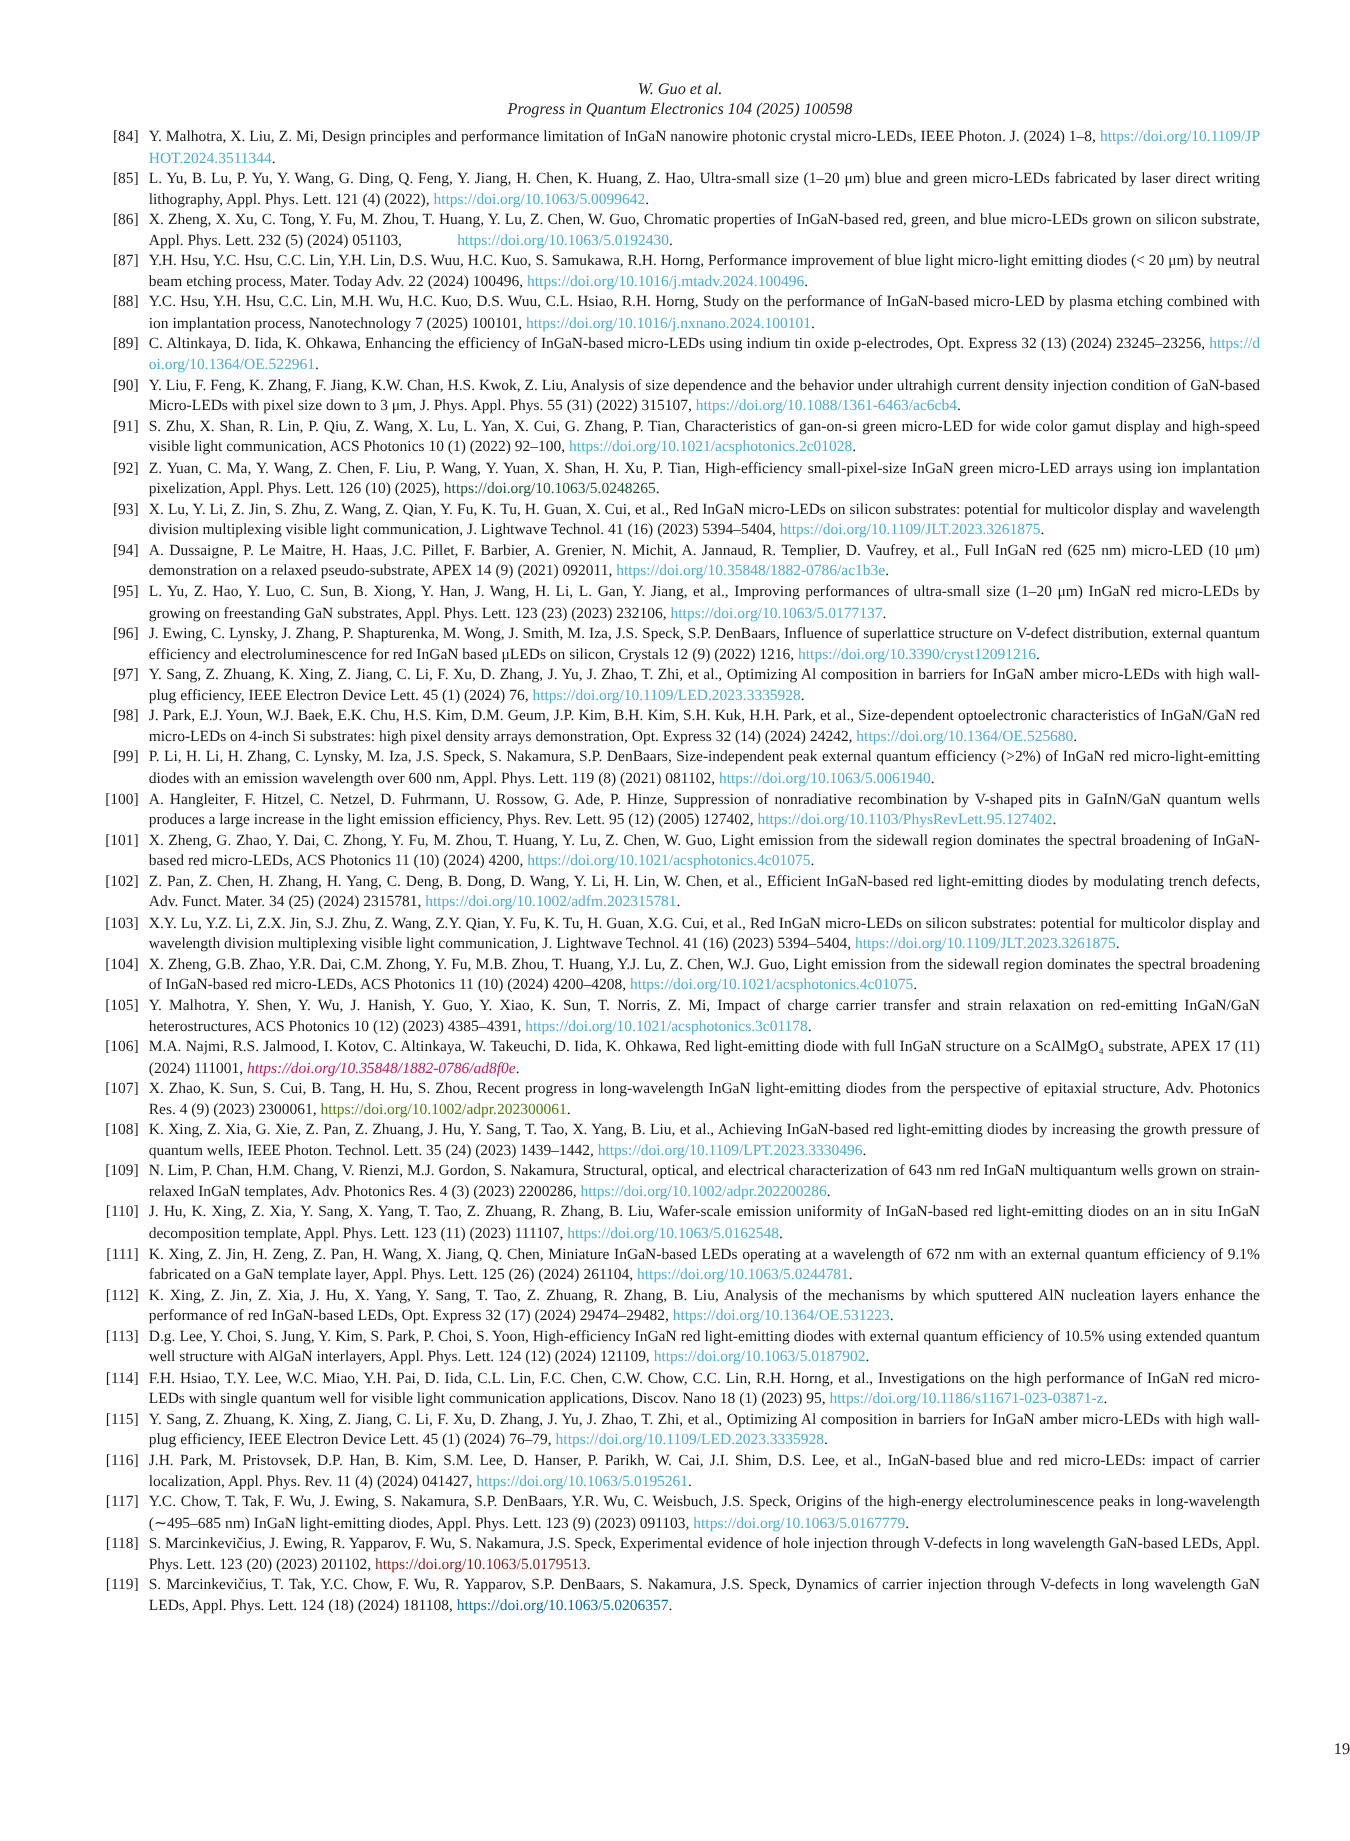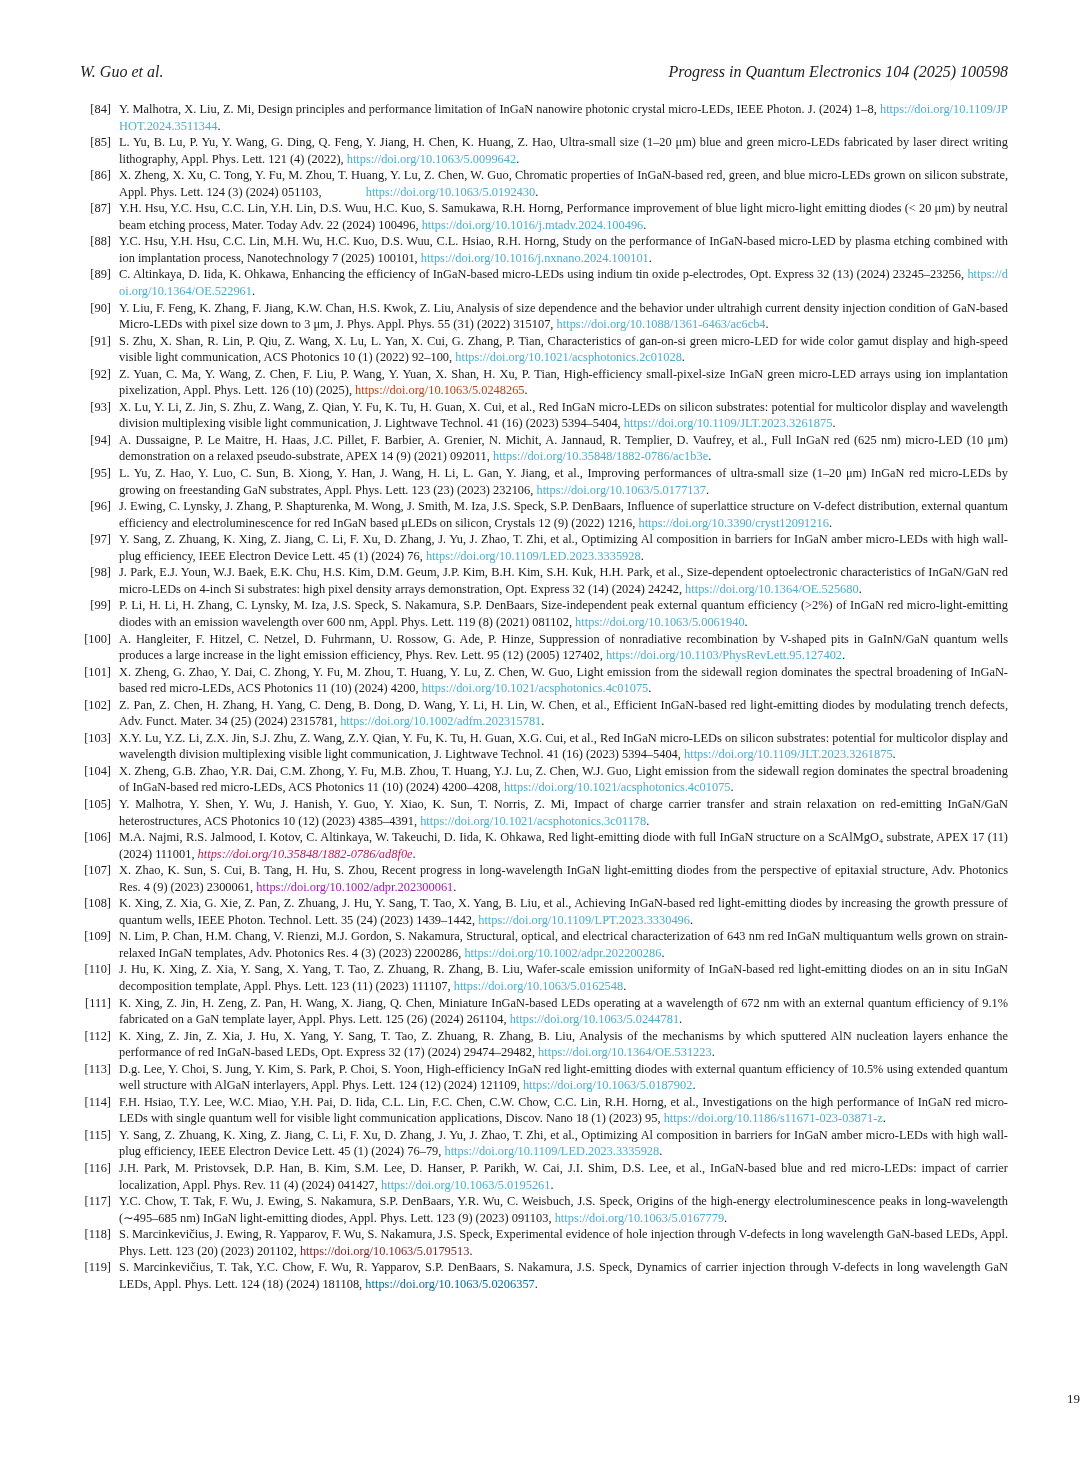--- a/index.html
+++ b/index.html
@@ -12,24 +12,25 @@
     color: #1b1b1b;
     box-sizing: border-box;
   }
   .header {
     position: absolute;
     top: 63px;
     left: 80px;
     right: 72px;
     display: flex;
     justify-content: space-between;
-    align-items: flex-end;
+    align-items: center;
     font-style: italic;
-    font-size: 16px;
+    font-size: 13px;
     color: #222;
+    flex-direction: column;
   }
   .refs {
     position: absolute;
     top: 101px;
     left: 80px;
     right: 72px;
     font-size: 12.4px;
     line-height: 16.55px;
     text-align: justify;
   }
@@ -67,33 +68,33 @@
   <div class="header">
     <span>W. Guo et al.</span>
     <span>Progress in Quantum Electronics 104 (2025) 100598</span>
   </div>
 
   <div class="refs">
     <div class="ref"><span class="refnum">[84]</span><span>Y. Malhotra, X. Liu, Z. Mi, Design principles and performance limitation of InGaN nanowire photonic crystal micro-LEDs, IEEE Photon. J. (2024) 1–8, </span><a class="doi" href="#" style="color: rgb(74, 174, 207);">https://doi.org/10.1109/JPHOT.2024.3511344</a><span>.</span></div>
 
     <div class="ref"><span class="refnum">[85]</span><span>L. Yu, B. Lu, P. Yu, Y. Wang, G. Ding, Q. Feng, Y. Jiang, H. Chen, K. Huang, Z. Hao, Ultra-small size (1–20 μm) blue and green micro-LEDs fabricated by laser direct writing lithography, Appl. Phys. Lett. 121 (4) (2022), </span><a class="doi" href="#" style="color: rgb(74, 174, 207);">https://doi.org/10.1063/5.0099642</a><span>.</span></div>
 
-    <div class="ref"><span class="refnum">[86]</span><span>X. Zheng, X. Xu, C. Tong, Y. Fu, M. Zhou, T. Huang, Y. Lu, Z. Chen, W. Guo, Chromatic properties of InGaN-based red, green, and blue micro-LEDs grown on silicon substrate, Appl. Phys. Lett. 124 (3) (2024) 051103, </span><a class="doi" href="#" style="color: rgb(74, 174, 207); padding-left: 41px;">https://doi.org/10.1063/5.0192430</a><span>.</span></div>
+    <div class="ref"><span class="refnum">[86]</span><span>X. Zheng, X. Xu, C. Tong, Y. Fu, M. Zhou, T. Huang, Y. Lu, Z. Chen, W. Guo, Chromatic properties of InGaN-based red, green, and blue micro-LEDs grown on silicon substrate, Appl. Phys. Lett. 232 (5) (2024) 051103, </span><a class="doi" href="#" style="color: rgb(74, 174, 207); padding-left: 41px;">https://doi.org/10.1063/5.0192430</a><span>.</span></div>
 
     <div class="ref"><span class="refnum">[87]</span><span>Y.H. Hsu, Y.C. Hsu, C.C. Lin, Y.H. Lin, D.S. Wuu, H.C. Kuo, S. Samukawa, R.H. Horng, Performance improvement of blue light micro-light emitting diodes (&lt; 20 μm) by neutral beam etching process, Mater. Today Adv. 22 (2024) 100496, </span><a class="doi" href="#" style="color: rgb(74, 174, 207);">https://doi.org/10.1016/j.mtadv.2024.100496</a><span>.</span></div>
 
     <div class="ref"><span class="refnum">[88]</span><span>Y.C. Hsu, Y.H. Hsu, C.C. Lin, M.H. Wu, H.C. Kuo, D.S. Wuu, C.L. Hsiao, R.H. Horng, Study on the performance of InGaN-based micro-LED by plasma etching combined with ion implantation process, Nanotechnology 7 (2025) 100101, </span><a class="doi" href="#" style="color: rgb(74, 174, 207);">https://doi.org/10.1016/j.nxnano.2024.100101</a><span>.</span></div>
 
     <div class="ref"><span class="refnum">[89]</span><span>C. Altinkaya, D. Iida, K. Ohkawa, Enhancing the efficiency of InGaN-based micro-LEDs using indium tin oxide p-electrodes, Opt. Express 32 (13) (2024) 23245–23256, </span><a class="doi" href="#" style="color: rgb(74, 174, 207);">https://doi.org/10.1364/OE.522961</a><span>.</span></div>
 
     <div class="ref"><span class="refnum">[90]</span><span>Y. Liu, F. Feng, K. Zhang, F. Jiang, K.W. Chan, H.S. Kwok, Z. Liu, Analysis of size dependence and the behavior under ultrahigh current density injection condition of GaN-based Micro-LEDs with pixel size down to 3 μm, J. Phys. Appl. Phys. 55 (31) (2022) 315107, </span><a class="doi" href="#" style="color: rgb(74, 174, 207);">https://doi.org/10.1088/1361-6463/ac6cb4</a><span>.</span></div>
 
     <div class="ref"><span class="refnum">[91]</span><span>S. Zhu, X. Shan, R. Lin, P. Qiu, Z. Wang, X. Lu, L. Yan, X. Cui, G. Zhang, P. Tian, Characteristics of gan-on-si green micro-LED for wide color gamut display and high-speed visible light communication, ACS Photonics 10 (1) (2022) 92–100, </span><a class="doi" href="#" style="color: rgb(74, 174, 207);">https://doi.org/10.1021/acsphotonics.2c01028</a><span>.</span></div>
 
-    <div class="ref"><span class="refnum">[92]</span><span>Z. Yuan, C. Ma, Y. Wang, Z. Chen, F. Liu, P. Wang, Y. Yuan, X. Shan, H. Xu, P. Tian, High-efficiency small-pixel-size InGaN green micro-LED arrays using ion implantation pixelization, Appl. Phys. Lett. 126 (10) (2025), </span><a class="doi" href="#" style="color: #c2410c;">https://doi.org/10.1063/5.0248265</a><span>.</span></div>
+    <div class="ref"><span class="refnum">[92]</span><span>Z. Yuan, C. Ma, Y. Wang, Z. Chen, F. Liu, P. Wang, Y. Yuan, X. Shan, H. Xu, P. Tian, High-efficiency small-pixel-size InGaN green micro-LED arrays using ion implantation pixelization, Appl. Phys. Lett. 126 (10) (2025), </span><a class="doi" href="#" style="color: #14532d;">https://doi.org/10.1063/5.0248265</a><span>.</span></div>
 
     <div class="ref"><span class="refnum">[93]</span><span>X. Lu, Y. Li, Z. Jin, S. Zhu, Z. Wang, Z. Qian, Y. Fu, K. Tu, H. Guan, X. Cui, et al., Red InGaN micro-LEDs on silicon substrates: potential for multicolor display and wavelength division multiplexing visible light communication, J. Lightwave Technol. 41 (16) (2023) 5394–5404, </span><a class="doi" href="#" style="color: rgb(74, 174, 207);">https://doi.org/10.1109/JLT.2023.3261875</a><span>.</span></div>
 
     <div class="ref"><span class="refnum">[94]</span><span>A. Dussaigne, P. Le Maitre, H. Haas, J.C. Pillet, F. Barbier, A. Grenier, N. Michit, A. Jannaud, R. Templier, D. Vaufrey, et al., Full InGaN red (625 nm) micro-LED (10 μm) demonstration on a relaxed pseudo-substrate, APEX 14 (9) (2021) 092011, </span><a class="doi" href="#" style="color: rgb(74, 174, 207);">https://doi.org/10.35848/1882-0786/ac1b3e</a><span>.</span></div>
 
     <div class="ref"><span class="refnum">[95]</span><span>L. Yu, Z. Hao, Y. Luo, C. Sun, B. Xiong, Y. Han, J. Wang, H. Li, L. Gan, Y. Jiang, et al., Improving performances of ultra-small size (1–20 μm) InGaN red micro-LEDs by growing on freestanding GaN substrates, Appl. Phys. Lett. 123 (23) (2023) 232106, </span><a class="doi" href="#" style="color: rgb(74, 174, 207);">https://doi.org/10.1063/5.0177137</a><span>.</span></div>
 
     <div class="ref"><span class="refnum">[96]</span><span>J. Ewing, C. Lynsky, J. Zhang, P. Shapturenka, M. Wong, J. Smith, M. Iza, J.S. Speck, S.P. DenBaars, Influence of superlattice structure on V-defect distribution, external quantum efficiency and electroluminescence for red InGaN based μLEDs on silicon, Crystals 12 (9) (2022) 1216, </span><a class="doi" href="#" style="color: rgb(74, 174, 207);">https://doi.org/10.3390/cryst12091216</a><span>.</span></div>
 
     <div class="ref"><span class="refnum">[97]</span><span>Y. Sang, Z. Zhuang, K. Xing, Z. Jiang, C. Li, F. Xu, D. Zhang, J. Yu, J. Zhao, T. Zhi, et al., Optimizing Al composition in barriers for InGaN amber micro-LEDs with high wall-plug efficiency, IEEE Electron Device Lett. 45 (1) (2024) 76, </span><a class="doi" href="#" style="color: rgb(74, 174, 207);">https://doi.org/10.1109/LED.2023.3335928</a><span>.</span></div>
@@ -109,21 +110,21 @@
     <div class="ref"><span class="refnum">[102]</span><span>Z. Pan, Z. Chen, H. Zhang, H. Yang, C. Deng, B. Dong, D. Wang, Y. Li, H. Lin, W. Chen, et al., Efficient InGaN-based red light-emitting diodes by modulating trench defects, Adv. Funct. Mater. 34 (25) (2024) 2315781, </span><a class="doi" href="#" style="color: rgb(74, 174, 207);">https://doi.org/10.1002/adfm.202315781</a><span>.</span></div>
 
     <div class="ref"><span class="refnum">[103]</span><span>X.Y. Lu, Y.Z. Li, Z.X. Jin, S.J. Zhu, Z. Wang, Z.Y. Qian, Y. Fu, K. Tu, H. Guan, X.G. Cui, et al., Red InGaN micro-LEDs on silicon substrates: potential for multicolor display and wavelength division multiplexing visible light communication, J. Lightwave Technol. 41 (16) (2023) 5394–5404, </span><a class="doi" href="#" style="color: rgb(74, 174, 207);">https://doi.org/10.1109/JLT.2023.3261875</a><span>.</span></div>
 
     <div class="ref"><span class="refnum">[104]</span><span>X. Zheng, G.B. Zhao, Y.R. Dai, C.M. Zhong, Y. Fu, M.B. Zhou, T. Huang, Y.J. Lu, Z. Chen, W.J. Guo, Light emission from the sidewall region dominates the spectral broadening of InGaN-based red micro-LEDs, ACS Photonics 11 (10) (2024) 4200–4208, </span><a class="doi" href="#" style="color: rgb(74, 174, 207);">https://doi.org/10.1021/acsphotonics.4c01075</a><span>.</span></div>
 
     <div class="ref"><span class="refnum">[105]</span><span>Y. Malhotra, Y. Shen, Y. Wu, J. Hanish, Y. Guo, Y. Xiao, K. Sun, T. Norris, Z. Mi, Impact of charge carrier transfer and strain relaxation on red-emitting InGaN/GaN heterostructures, ACS Photonics 10 (12) (2023) 4385–4391, </span><a class="doi" href="#" style="color: rgb(74, 174, 207);">https://doi.org/10.1021/acsphotonics.3c01178</a><span>.</span></div>
 
     <div class="ref"><span class="refnum">[106]</span><span>M.A. Najmi, R.S. Jalmood, I. Kotov, C. Altinkaya, W. Takeuchi, D. Iida, K. Ohkawa, Red light-emitting diode with full InGaN structure on a ScAlMgO₄ substrate, APEX 17 (11) (2024) 111001, </span><a class="doi" href="#" style="color: #be185d; font-style: italic;">https://doi.org/10.35848/1882-0786/ad8f0e</a><span>.</span></div>
 
-    <div class="ref"><span class="refnum">[107]</span><span>X. Zhao, K. Sun, S. Cui, B. Tang, H. Hu, S. Zhou, Recent progress in long-wavelength InGaN light-emitting diodes from the perspective of epitaxial structure, Adv. Photonics Res. 4 (9) (2023) 2300061, </span><a class="doi" href="#" style="color: #a21caf;">https://doi.org/10.1002/adpr.202300061</a><span>.</span></div>
+    <div class="ref"><span class="refnum">[107]</span><span>X. Zhao, K. Sun, S. Cui, B. Tang, H. Hu, S. Zhou, Recent progress in long-wavelength InGaN light-emitting diodes from the perspective of epitaxial structure, Adv. Photonics Res. 4 (9) (2023) 2300061, </span><a class="doi" href="#" style="color: #4d7c0f;">https://doi.org/10.1002/adpr.202300061</a><span>.</span></div>
 
     <div class="ref"><span class="refnum">[108]</span><span>K. Xing, Z. Xia, G. Xie, Z. Pan, Z. Zhuang, J. Hu, Y. Sang, T. Tao, X. Yang, B. Liu, et al., Achieving InGaN-based red light-emitting diodes by increasing the growth pressure of quantum wells, IEEE Photon. Technol. Lett. 35 (24) (2023) 1439–1442, </span><a class="doi" href="#" style="color: rgb(74, 174, 207);">https://doi.org/10.1109/LPT.2023.3330496</a><span>.</span></div>
 
     <div class="ref"><span class="refnum">[109]</span><span>N. Lim, P. Chan, H.M. Chang, V. Rienzi, M.J. Gordon, S. Nakamura, Structural, optical, and electrical characterization of 643 nm red InGaN multiquantum wells grown on strain-relaxed InGaN templates, Adv. Photonics Res. 4 (3) (2023) 2200286, </span><a class="doi" href="#" style="color: rgb(74, 174, 207);">https://doi.org/10.1002/adpr.202200286</a><span>.</span></div>
 
     <div class="ref"><span class="refnum">[110]</span><span>J. Hu, K. Xing, Z. Xia, Y. Sang, X. Yang, T. Tao, Z. Zhuang, R. Zhang, B. Liu, Wafer-scale emission uniformity of InGaN-based red light-emitting diodes on an in situ InGaN decomposition template, Appl. Phys. Lett. 123 (11) (2023) 111107, </span><a class="doi" href="#" style="color: rgb(74, 174, 207);">https://doi.org/10.1063/5.0162548</a><span>.</span></div>
 
     <div class="ref"><span class="refnum">[111]</span><span>K. Xing, Z. Jin, H. Zeng, Z. Pan, H. Wang, X. Jiang, Q. Chen, Miniature InGaN-based LEDs operating at a wavelength of 672 nm with an external quantum efficiency of 9.1% fabricated on a GaN template layer, Appl. Phys. Lett. 125 (26) (2024) 261104, </span><a class="doi" href="#" style="color: rgb(74, 174, 207);">https://doi.org/10.1063/5.0244781</a><span>.</span></div>
 
     <div class="ref"><span class="refnum">[112]</span><span>K. Xing, Z. Jin, Z. Xia, J. Hu, X. Yang, Y. Sang, T. Tao, Z. Zhuang, R. Zhang, B. Liu, Analysis of the mechanisms by which sputtered AlN nucleation layers enhance the performance of red InGaN-based LEDs, Opt. Express 32 (17) (2024) 29474–29482, </span><a class="doi" href="#" style="color: rgb(74, 174, 207);">https://doi.org/10.1364/OE.531223</a><span>.</span></div>

